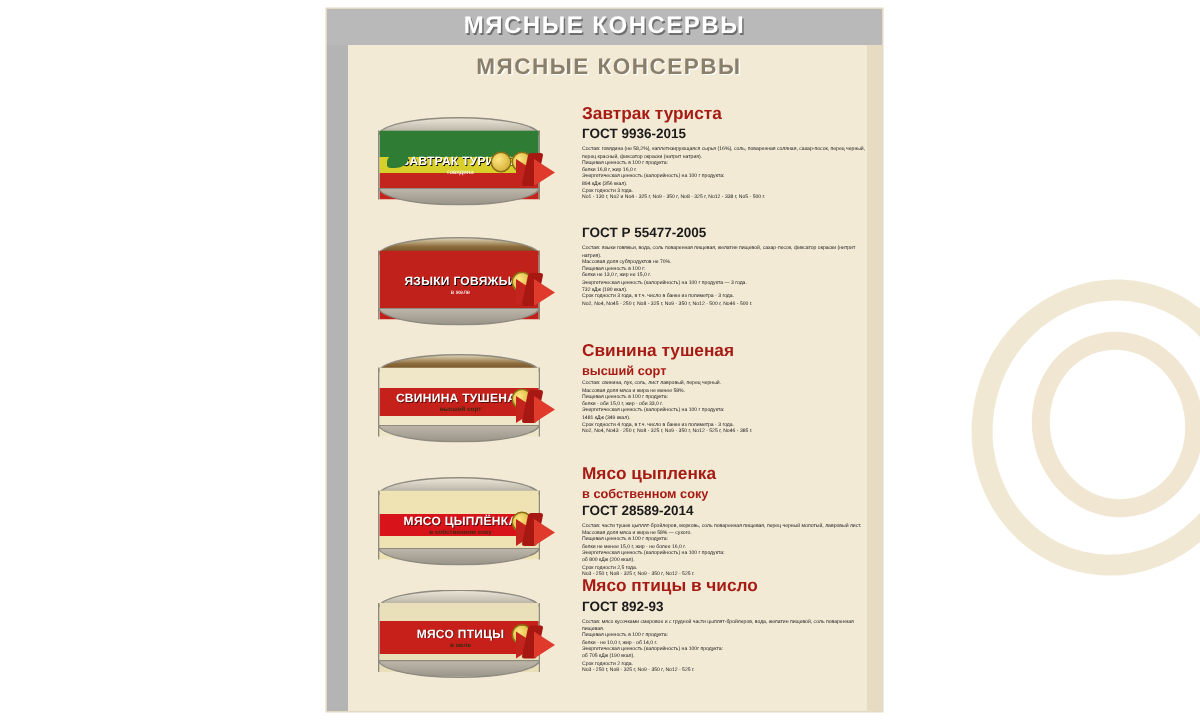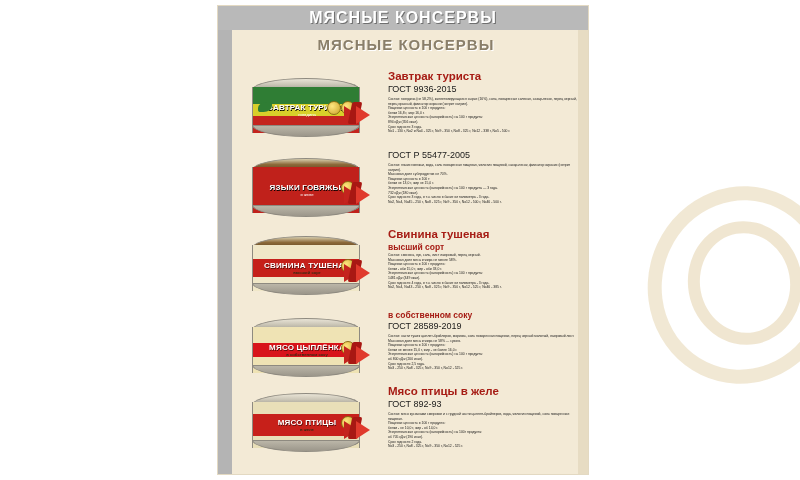--- a/index.html
+++ b/index.html
@@ -160,21 +160,21 @@
   }
   .p-sub {
     font-size: 8.5px;
     font-weight: bold;
     color: #a61c14;
     line-height: 10px;
     margin: 0 0 1px 0;
   }
   .p-gost {
     font-size: 9px;
-    font-weight: normal;
+    font-weight: bold;
     color: #1a1a1a;
     line-height: 11px;
     margin: 0 0 2px 0;
   }
   .p-desc {
     font-size: 3.4px;
     color: #1a1a1a;
     line-height: 4.6px;
     letter-spacing: 0px;
     white-space: pre-line;
@@ -400,22 +400,23 @@
         </div>
         <div class="base"></div>
       </div>
       <div class="ribbon">
         <div class="r1"></div>
           <div class="rdot"></div>
           <div class="r2"></div>
       </div>
     </div>
     <div class="txt">
+      <div class="p-name">Мясо цыпленка</div>
       <div class="p-sub">в собственном соку</div>
-      <div class="p-gost">ГОСТ 28589-2019</div>
+      <div class="p-gost">ГОСТ 28589-2014</div>
       <div class="p-desc">Состав: части тушек цыплят-бройлеров, морковь, соль поваренная пищевая, перец черный молотый, лавровый лист.
 Массовая доля мяса и жира не 58% — сухого.
 Пищевая ценность в 100 г продукта:
 белки не менее 15,0 г, жир - не более 16,0 г.
 Энергетическая ценность (калорийность) на 100 г продукта:
 об 800 кДж (200 ккал).
 Срок годности 2,5 года.
 No3 - 250 г, No8 - 325 г, No9 - 350 г, No12 - 525 г.</div>
     </div>
   </div>
@@ -433,21 +434,21 @@
         </div>
         <div class="base"></div>
       </div>
       <div class="ribbon">
         <div class="r1"></div>
           <div class="rdot"></div>
           <div class="r2"></div>
       </div>
     </div>
     <div class="txt">
-      <div class="p-name">Мясо птицы в желе</div>
+      <div class="p-name">Мясо птицы в число</div>
       <div class="p-gost">ГОСТ 892-93</div>
       <div class="p-desc">Состав: мясо кусочками смеровое и с грудной части цыплят-бройлеров, вода, желатин пищевой, соль поваренная пищевая.
 Пищевая ценность в 100 г продукта:
 белки - не 10,0 г, жир - об 14,0 г.
 Энергетическая ценность (калорийность) на 100г продукта:
 об 705 кДж (190 ккал).
 Срок годности 2 года.
 No3 - 250 г, No8 - 325 г, No9 - 350 г, No12 - 525 г.</div>
     </div>
   </div>

